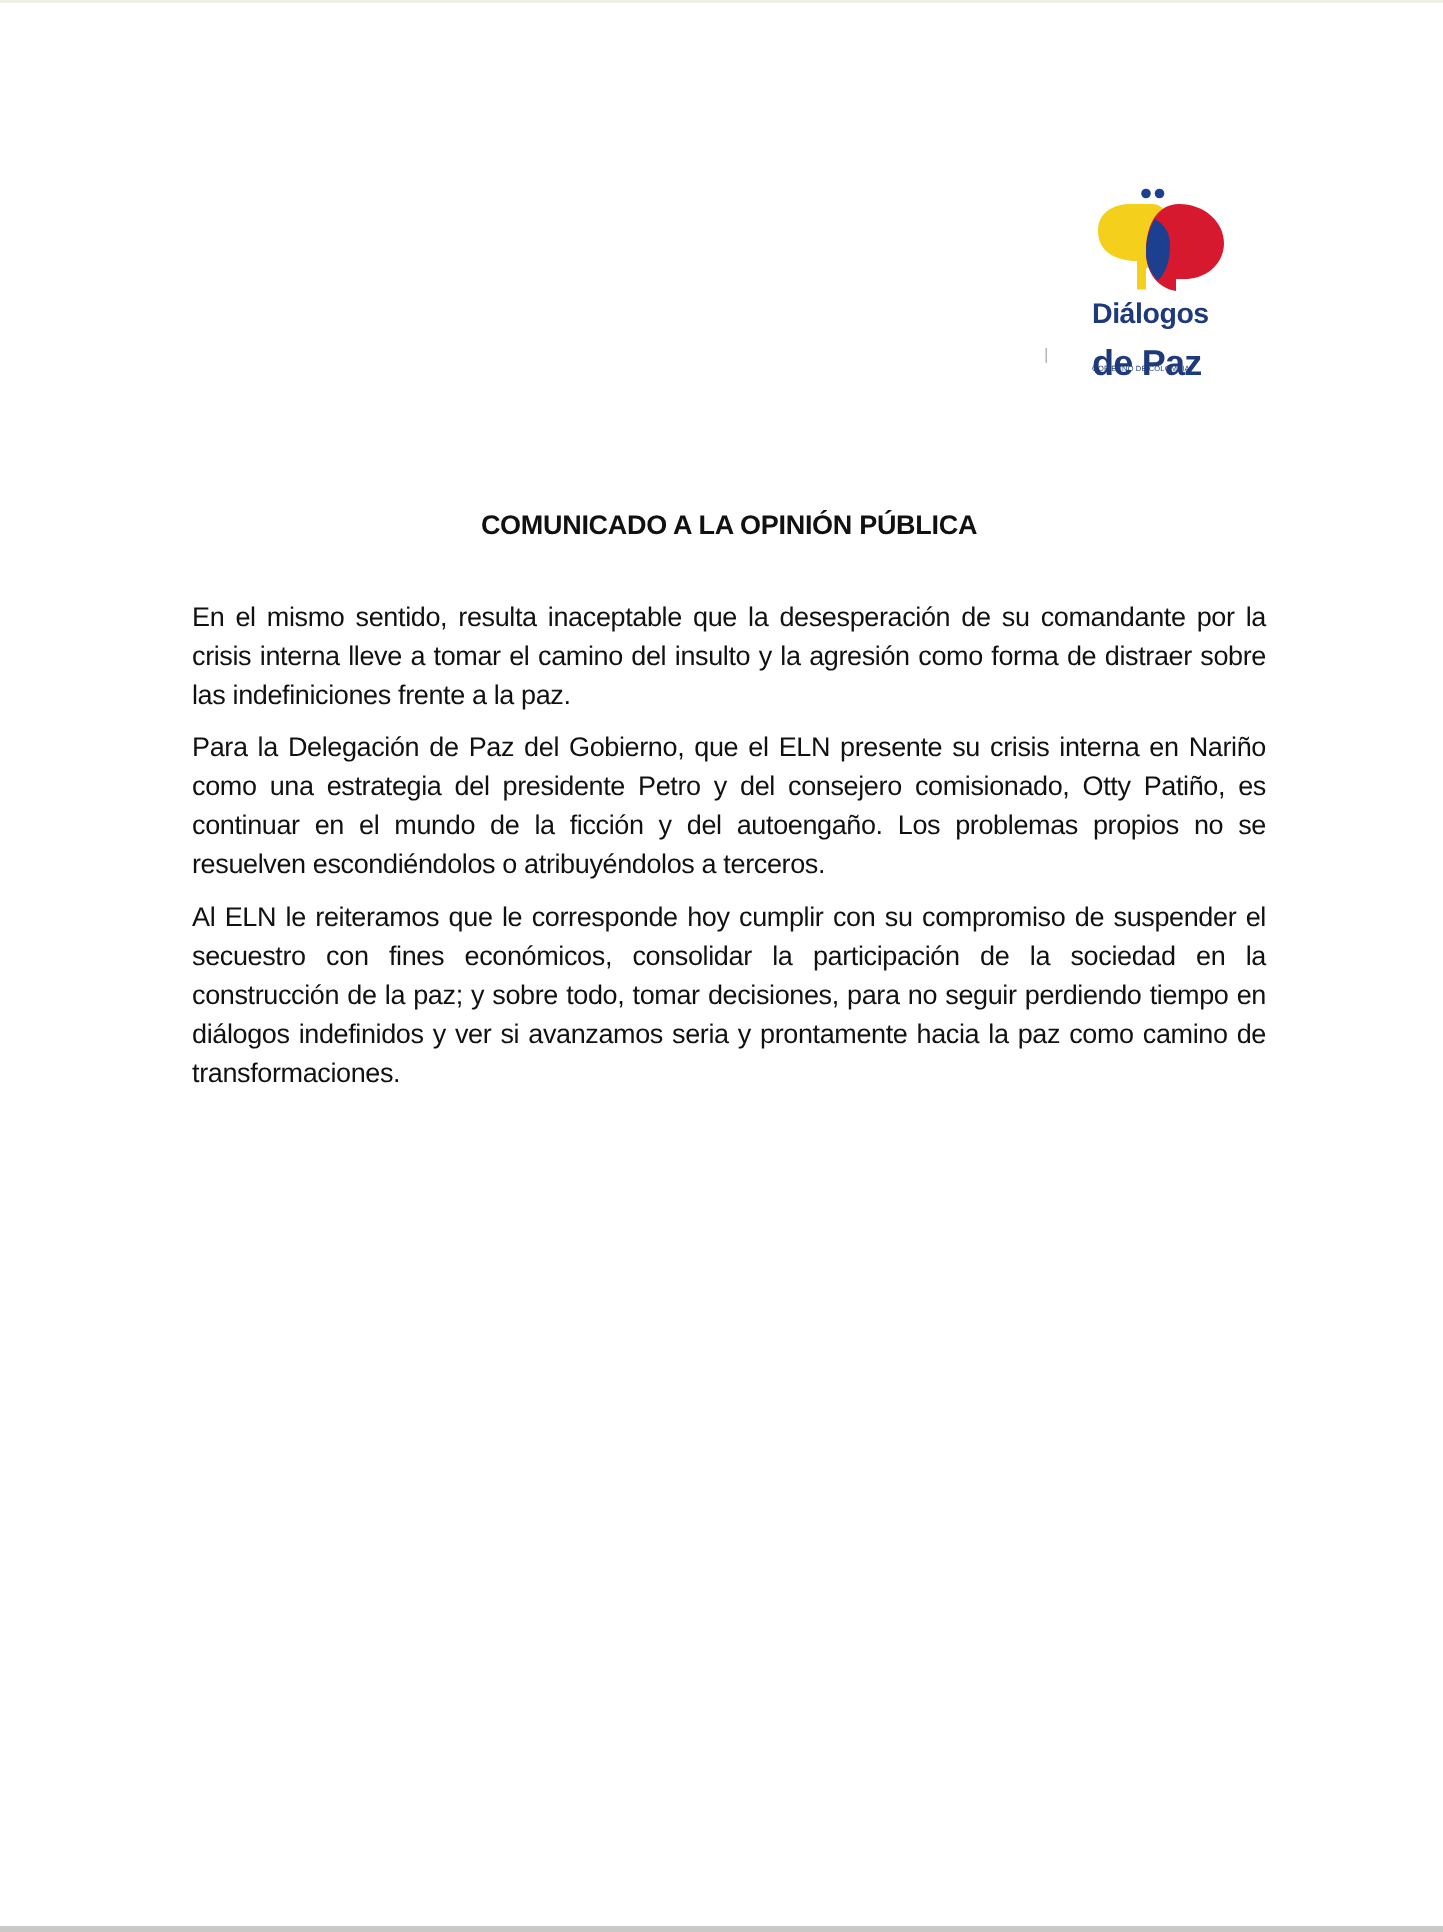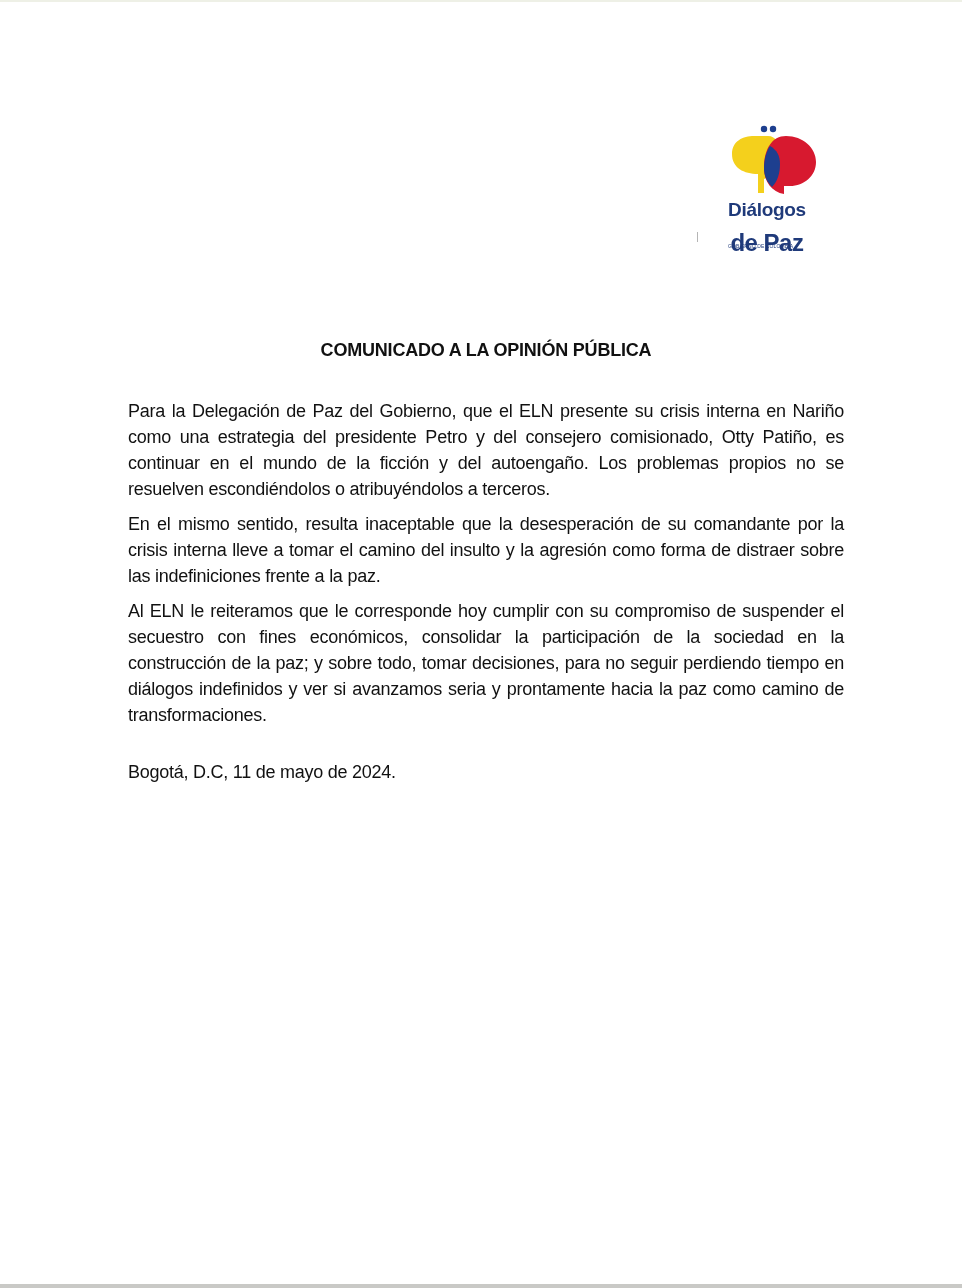--- a/index.html
+++ b/index.html
@@ -6,21 +6,21 @@
     body {
       width: 962px; height: 1288px; background: #ffffff; position: relative; overflow: hidden;
       font-family: "Liberation Sans", sans-serif; color: #111;
     }
     .top-edge { position: absolute; left: 0; top: 0; width: 962px; height: 2px; background: #eef0e6; }
     .bottom-edge { position: absolute; left: 0; bottom: 0; width: 962px; height: 4px; background: #c9c9c6; }
     .page { position: absolute; left: 0; top: 0; width: 962px; height: 1284px; }
 
     .logo { position: absolute; left: 696px; top: 124px; width: 130px; height: 130px; }
     .logo-mark { position: absolute; left: 30px; top: 0; width: 94px; height: 72px; }
-    .logo-title { position: absolute; left: 32px; top: 76px; font-weight: bold; color: #1f3a7a; line-height: 1; text-align: center; }
+    .logo-title { position: absolute; left: 32px; top: 76px; font-weight: bold; color: #1f3a7a; line-height: 1; }
     .logo-title .l1 { display: block; font-size: 19px; letter-spacing: -0.3px; }
     .logo-title .l2 { display: block; font-size: 24px; letter-spacing: -0.5px; margin-top: 12px; }
     .logo-sub { position: absolute; left: 32px; top: 119px; font-size: 5px; color: #1f3a7a; letter-spacing: 0.1px; white-space: nowrap; }
     .logo-tick { position: absolute; left: 1px; top: 108px; width: 1px; height: 10px; background: #b5b5b5; }
 
     .title {
       position: absolute; left: 0; top: 340px; width: 972px; text-align: center;
       font-weight: bold; font-size: 18px; letter-spacing: -0.2px;
     }
     .body-text {
@@ -51,21 +51,20 @@
       <span class="l1">Diálogos</span>
       <span class="l2">de Paz</span>
     </div>
     <div class="logo-sub">GOBIERNO DE COLOMBIA</div>
     <div class="logo-tick"></div>
   </div>
 
   <div class="title">COMUNICADO A LA OPINIÓN PÚBLICA</div>
 
   <div class="body-text">
+    <p>En el mismo sentido, resulta inaceptable que la desesperación de su comandante por la crisis interna lleve a tomar el camino del insulto y la agresión como forma de distraer sobre las indefiniciones frente a la paz.</p>
     <p>Para la Delegación de Paz del Gobierno, que el ELN presente su crisis interna en Nariño como una estrategia del presidente Petro y del consejero comisionado, Otty Patiño, es continuar en el mundo de la ficción y del autoengaño. Los problemas propios no se resuelven escondiéndolos o atribuyéndolos a terceros.</p>
-    <p>En el mismo sentido, resulta inaceptable que la desesperación de su comandante por la crisis interna lleve a tomar el camino del insulto y la agresión como forma de distraer sobre las indefiniciones frente a la paz.</p>
     <p>Al ELN le reiteramos que le corresponde hoy cumplir con su compromiso de suspender el secuestro con fines económicos, consolidar la participación de la sociedad en la construcción de la paz; y sobre todo, tomar decisiones, para no seguir perdiendo tiempo en diálogos indefinidos y ver si avanzamos seria y prontamente hacia la paz como camino de transformaciones.</p>
   </div>
 
-  <div class="date">Bogotá, D.C, 11 de mayo de 2024.</div>
 </div>
 
 <div class="bottom-edge"></div>
 
 </body></html>

